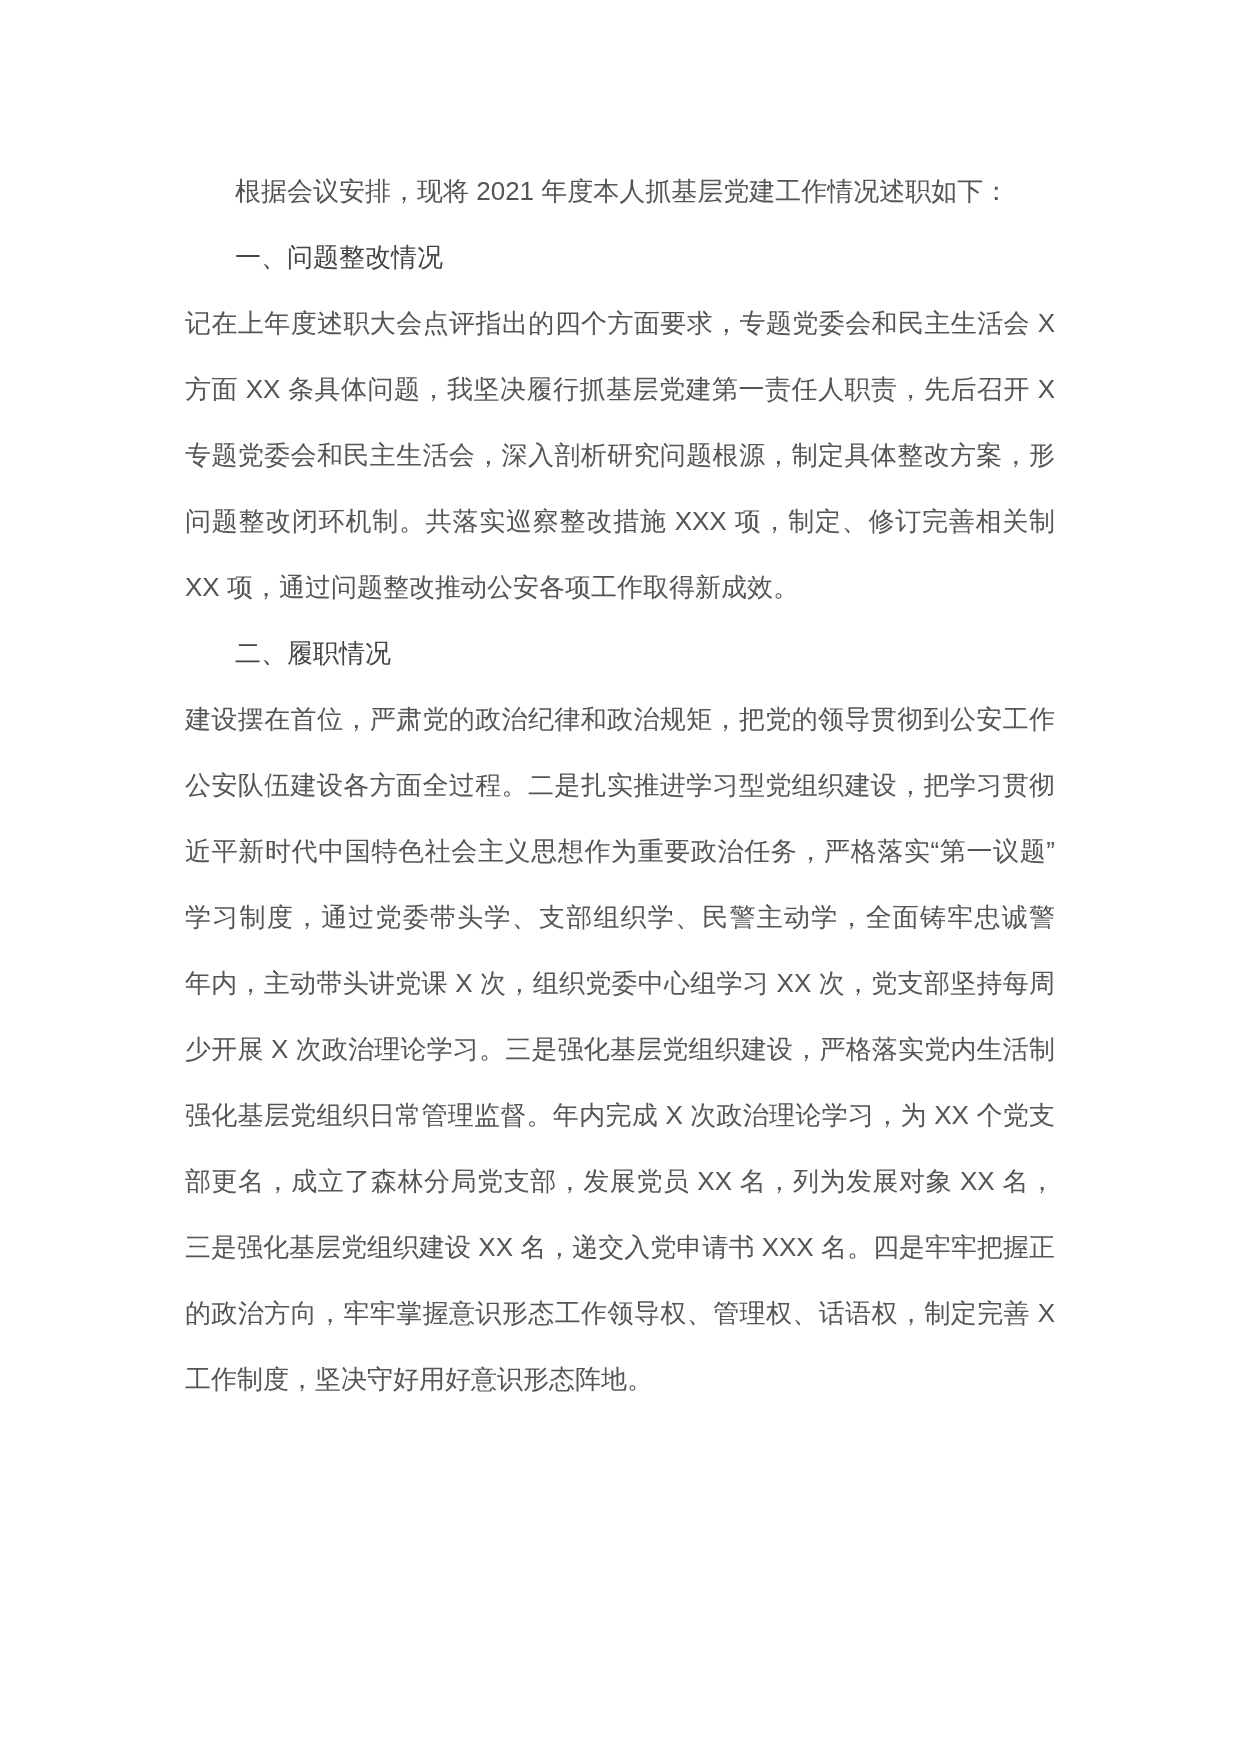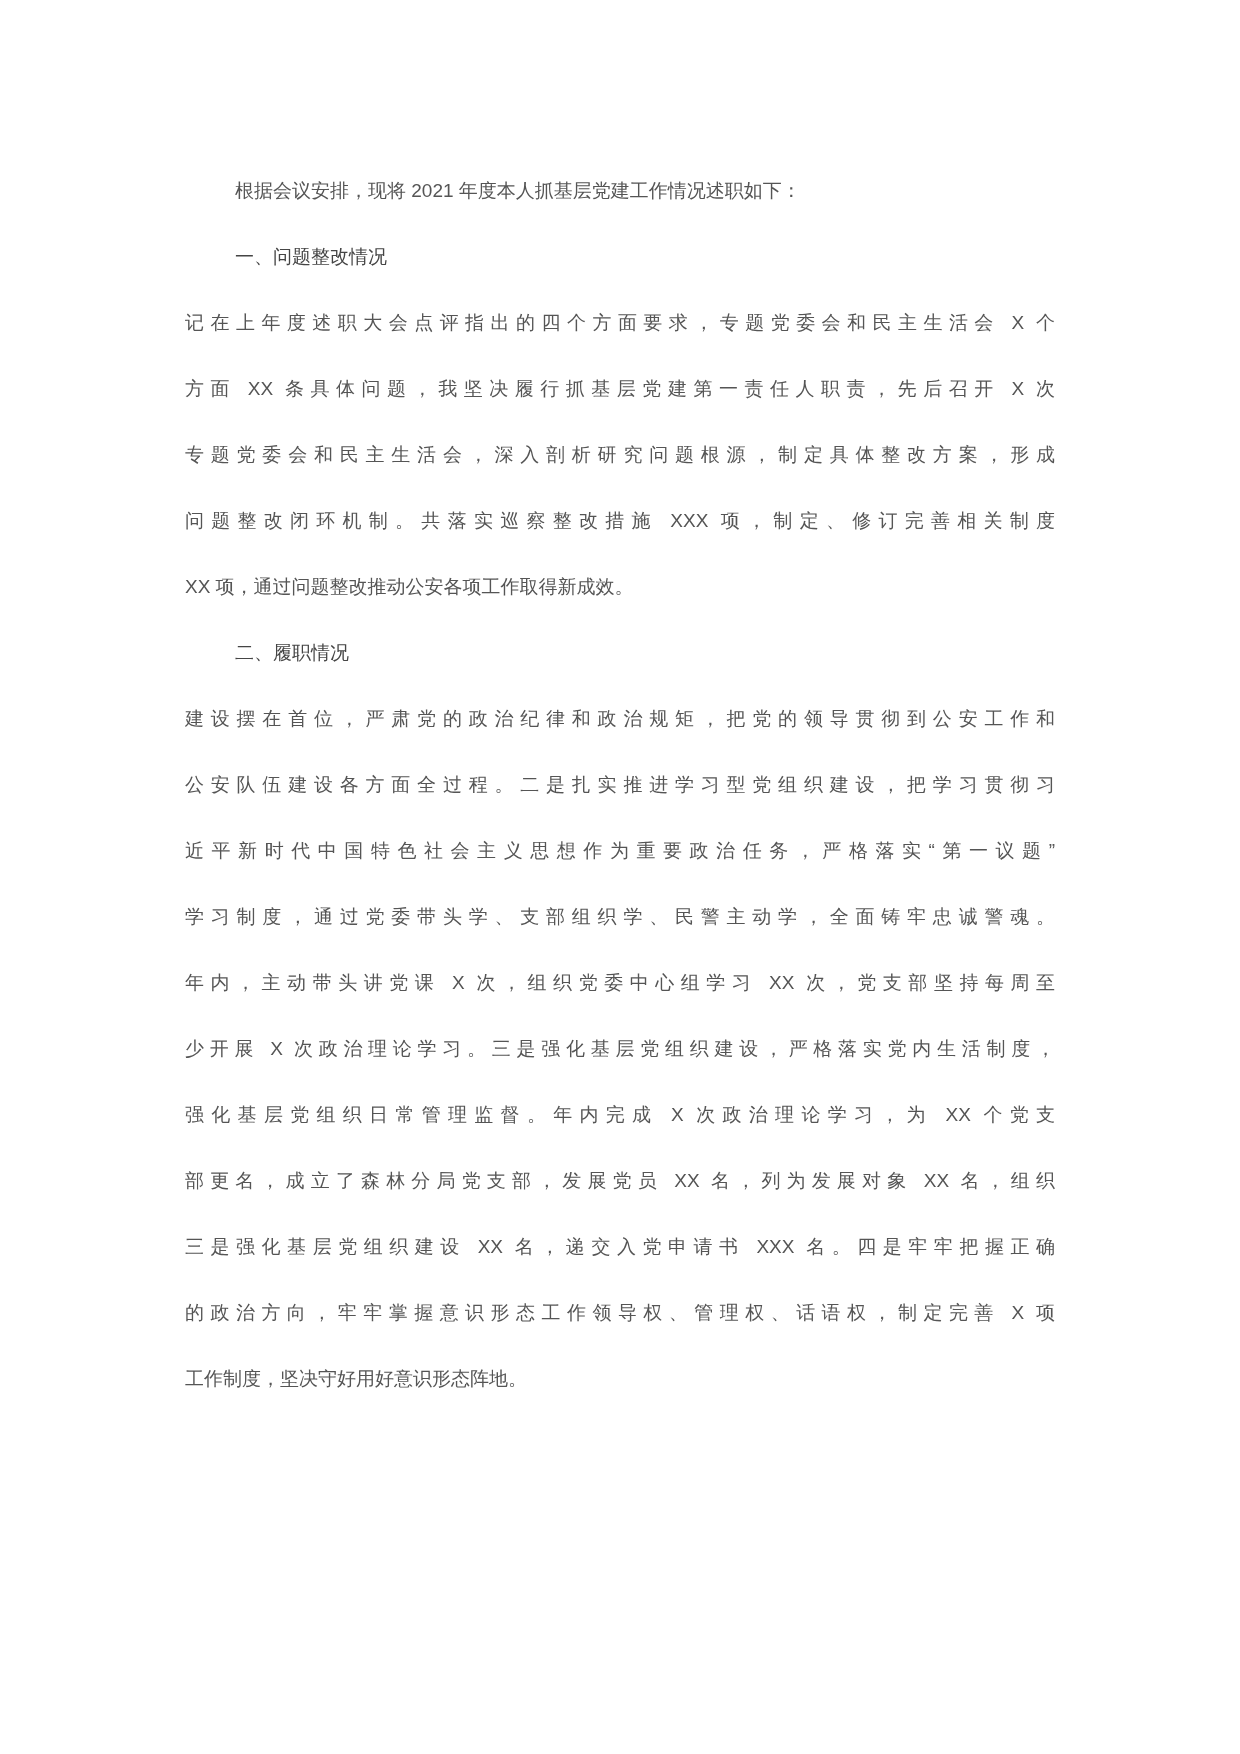--- a/index.html
+++ b/index.html
@@ -17,21 +17,21 @@
   }
   .text-block {
     position: absolute;
     left: 185px;
     top: 158px;
     width: 870px;
   }
   .line {
     height: 66px;
     line-height: 66px;
-    font-size: 19px;
+    font-size: 26px;
     color: var(--body-color, #555555);
     text-align: justify;
     text-align-last: left;
     overflow: hidden;
     white-space: normal;
   }
   .line.indent {
     text-indent: 50px;
   }
   .line.fill {

